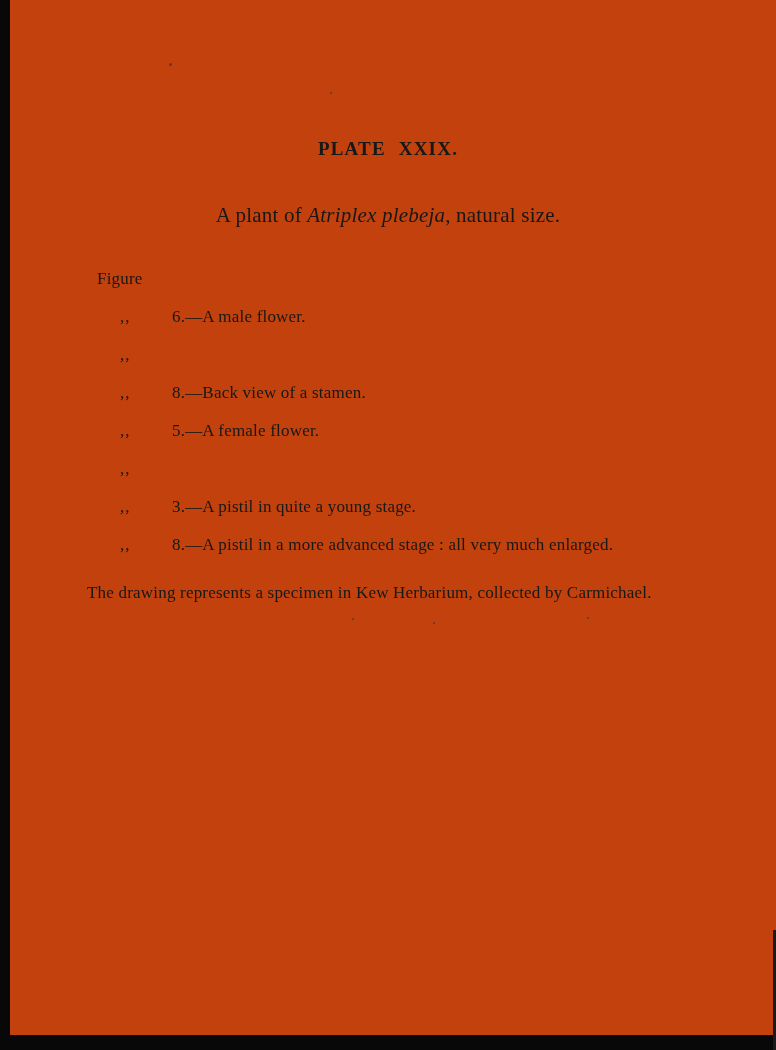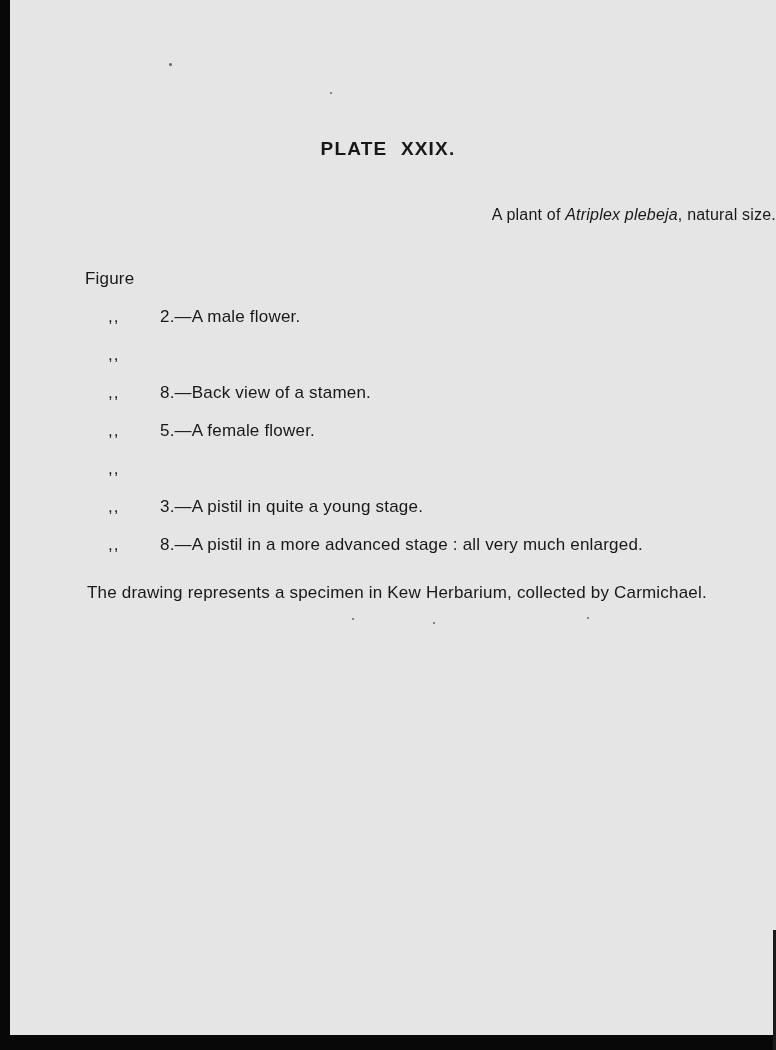--- a/index.html
+++ b/index.html
@@ -4,23 +4,23 @@
 <style>
   html, body {
     margin: 0;
     padding: 0;
     background: #ffffff;
   }
   .page {
     position: relative;
     width: 776px;
     height: 1050px;
-    background: #e5e5e5;
+    background: #c2410c;
     overflow: hidden;
-    font-family: Liberation Sans, sans-serif;
+    font-family: Liberation Serif, serif;
     color: #181818;
   }
   
   .left-bar {
     position: absolute;
     left: 0; top: 0;
     width: 10px; height: 100%;
     background: #080808;
   }
   .bottom-bar {
@@ -48,31 +48,32 @@
   .plate-title {
     text-align: center;
     font-size: 19px;
     font-weight: bold;
     letter-spacing: 1.2px;
     word-spacing: 7px;
     line-height: 22px;
     margin: 0;
   }
   .subtitle {
-    text-align: right;
-    font-size: 16px;
+    text-align: center;
+    font-size: 21px;
     line-height: 22px;
     margin-top: 44px;
     letter-spacing: 0.2px;
   }
   .subtitle .it {
     font-style: italic;
   }
   .figure-list {
     margin-top: 42px;
+    padding-left: 12px;
   }
   .fig-row {
     display: flex;
     margin: 0 0 16px 85px;
     font-size: 17px;
     line-height: 22px;
     letter-spacing: 0.2px;
   }
   .fig-row .prefix {
     flex: none;
@@ -117,21 +118,21 @@
     </div>
 
     <div class="figure-list">
 
       <div class="fig-row first">
         <span class="prefix">Figure</span>
       </div>
 
       <div class="fig-row ditto">
         <span class="prefix">,,</span>
-        <span class="body">2.—A male flower.</span>
+        <span class="body">6.—A male flower.</span>
       </div>
 
       <div class="fig-row ditto">
         <span class="prefix">,,</span>
       </div>
 
       <div class="fig-row ditto">
         <span class="prefix">,,</span>
         <span class="body">8.—Back view of a stamen.</span>
       </div>

